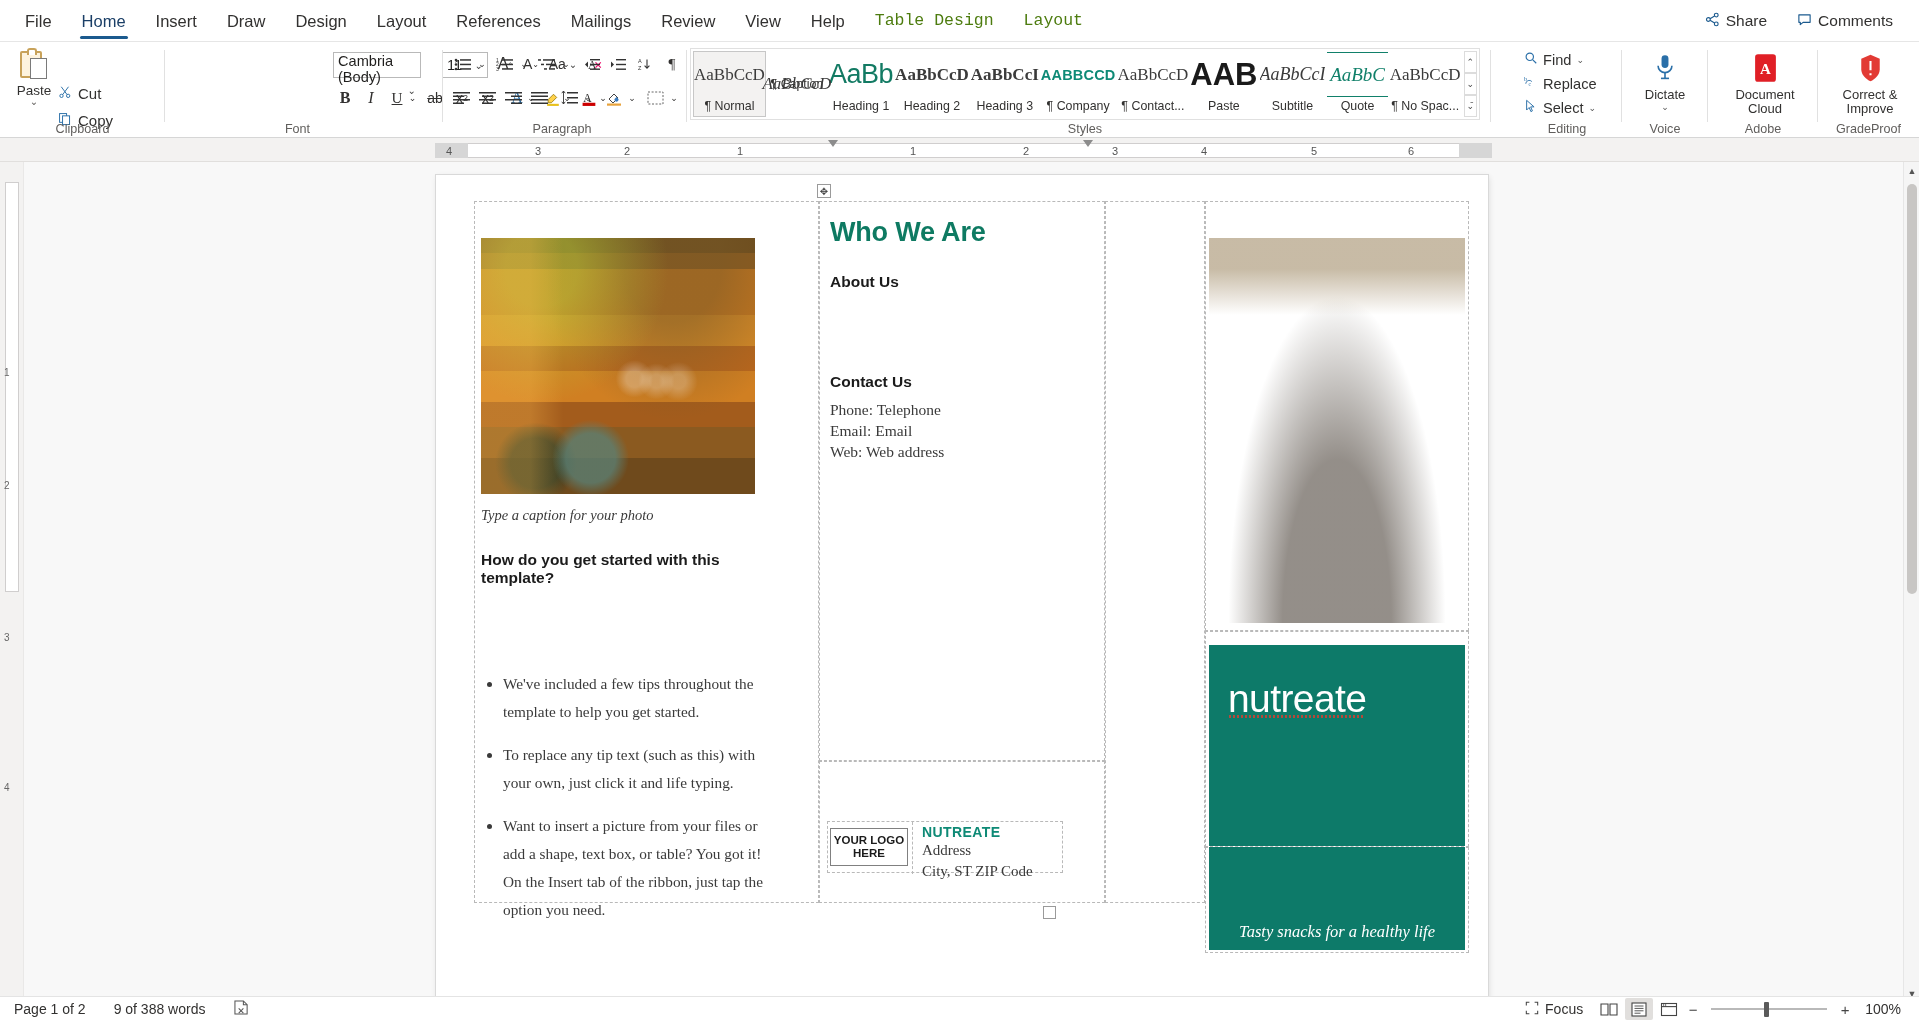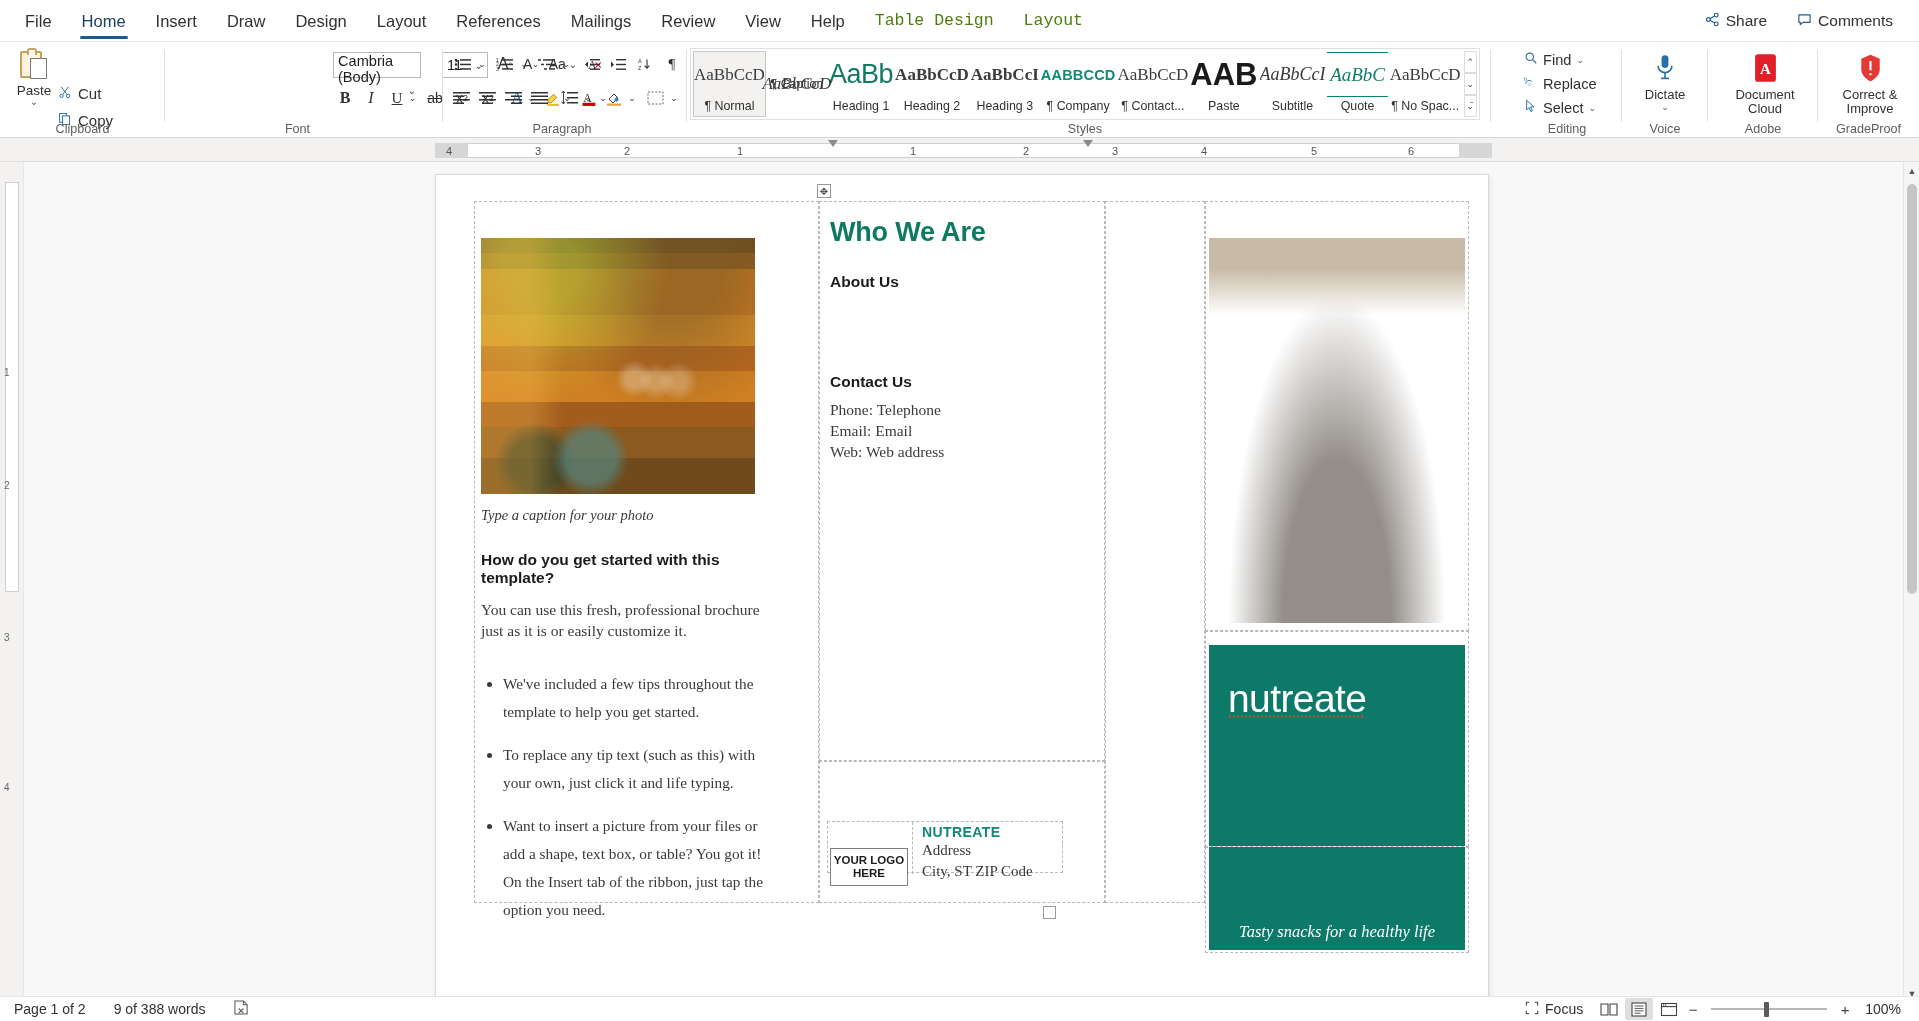--- a/index.html
+++ b/index.html
@@ -296,21 +296,21 @@
   .bullets { position: absolute; }
   .bullets li {
     font-size: 15.3px; color: #3a3a3a;
     font-family: "Liberation Serif", serif; line-height: 28px; margin-bottom: 15px;
   }
   .bullets ul { margin: 0; padding-left: 22px; }
 
   .logo-box {
     position: absolute; left: 2px; top: 6px; width: 78px; height: 38px;
     border: 1px solid #808080; display: flex; flex-direction: column;
-    align-items: center; justify-content: center; background: #fff; margin-top: 20px;
+    align-items: center; justify-content: center; background: #fff;
   }
   .logo-box span {
     font-size: 11.5px; font-weight: bold; color: #1b1b1b; line-height: 13px;
     font-family: "Liberation Sans", sans-serif;
   }
   .co-name {
     font-size: 14px; font-weight: bold; color: #0e8a76; letter-spacing: .4px;
     font-family: "Liberation Sans", sans-serif;
   }
   .addr { font-size: 15px; color: #3a3a3a; font-family: "Liberation Serif", serif; line-height: 21px; }
@@ -875,21 +875,20 @@
     <div class="br dashed" style="left:383px; top:26px; width:286px; height:560px;"></div>
     <div class="br dashed" style="left:383px; top:586px; width:286px; height:142px;"></div>
     <div class="br dashed" style="left:669px; top:26px; width:100px; height:702px;"></div>
     <div class="br dashed" style="left:769px; top:26px; width:264px; height:430px;"></div>
     <div class="br dashed" style="left:769px; top:456px; width:264px; height:216px;"></div>
     <div class="br dashed" style="left:769px; top:672px; width:264px; height:106px;"></div>
 
     <div class="photo1"></div>
     <div class="caption" style="left:45px; top:332px;">Type a caption for your photo</div>
     <div style="position:absolute; left:45px; top:376px; width:285px;" class="h2">How do you get started with this template?</div>
-    <div style="position:absolute; left:45px; top:424px; width:285px;" class="body">You can use this fresh, professional brochure just as it is or easily customize it.</div>
     <div class="bullets" style="left:45px; top:495px; width:290px;">
       <ul style="list-style:disc;">
         <li>We've included a few tips throughout the template to help you get started.</li>
         <li>To replace any tip text (such as this) with your own, just click it and life typing.</li>
         <li>Want to insert a picture from your files or add a shape, text box, or table? You got it! On the Insert tab of the ribbon, just tap the option you need.</li>
       </ul>
     </div>
 
     <div style="position:absolute; left:394px; top:42px;" class="heading1">Who We Are</div>
     <div style="position:absolute; left:394px; top:98px;" class="h2">About Us</div>

